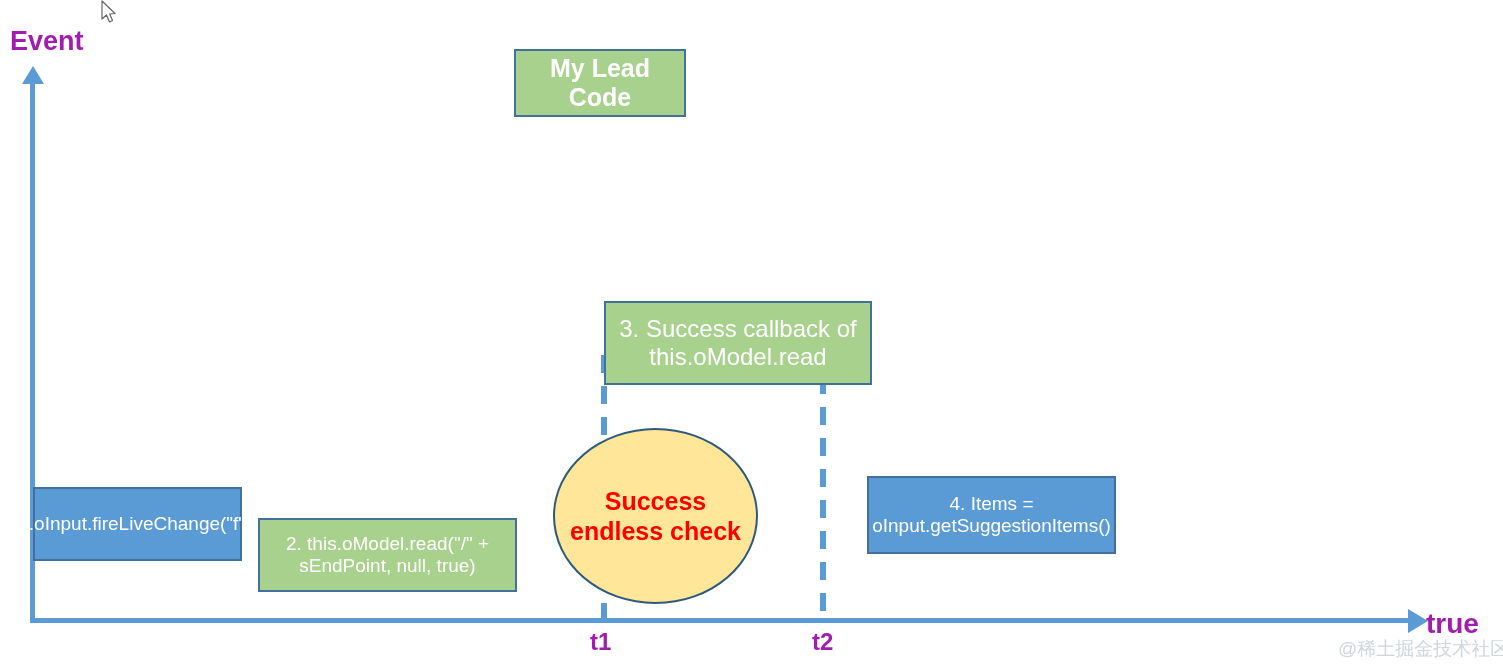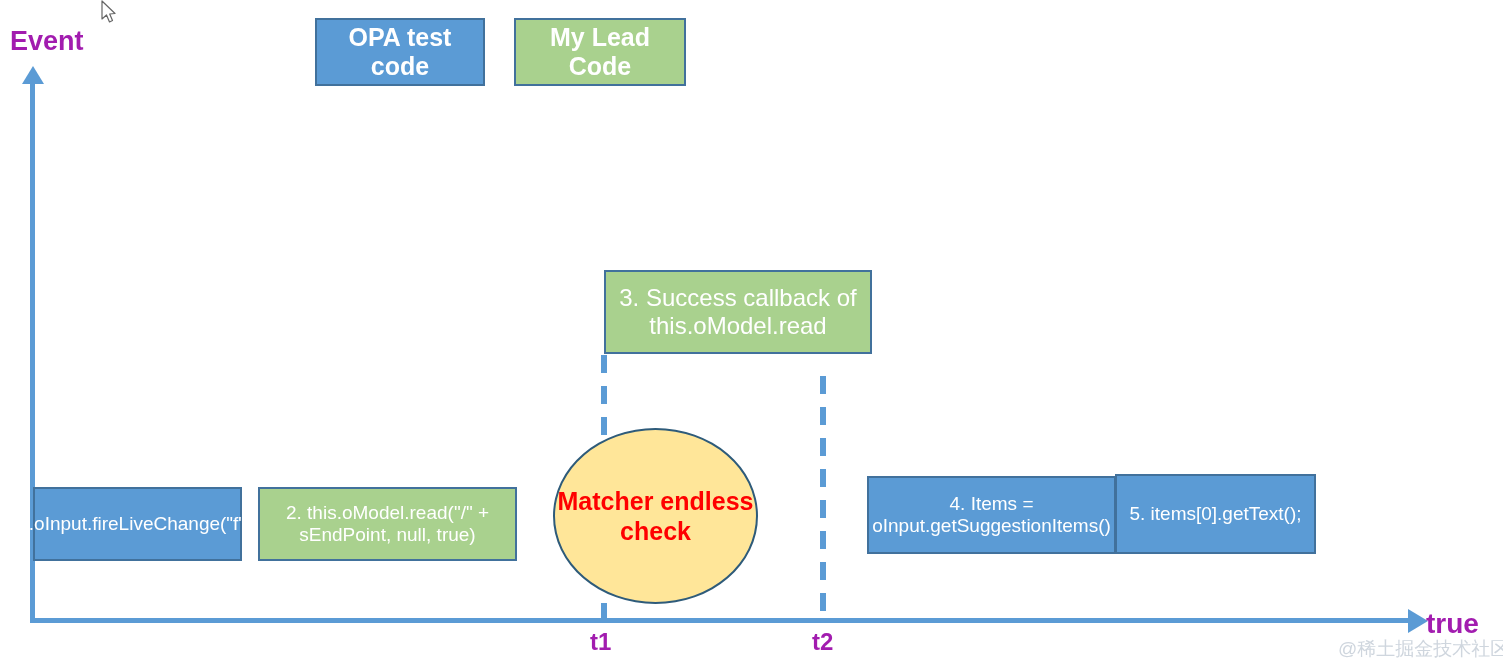--- a/index.html
+++ b/index.html
@@ -110,20 +110,21 @@
     line-height: 1.16;
     padding: 2px 6px;
   }
   .node-box.blue {
     background: #5b9bd5;
     border: 2px solid #41719c;
   }
   .node-box.green {
     background: #a9d18e;
     border: 2px solid #41719c;
+    margin-top: 31px;
   }
 
   
   #legend-opa {
     left: 315px; top: 18px;
     width: 170px; height: 68px;
     font-size: 25px; font-weight: bold;
   }
   #legend-lead {
     left: 514px; top: 18px;
@@ -211,30 +212,28 @@
   <div class="axis-line" id="x-axis-shaft"></div>
   <div id="x-axis-head"></div>
   <div class="axis-title" id="time-label">true</div>
 
   <div class="tick-label" id="tick-t1">t1</div>
   <div class="tick-label" id="tick-t2">t2</div>
 
   <div class="dashed-guide" id="guide-t1"></div>
   <div class="dashed-guide" id="guide-t2"></div>
 
-  <div class="node-box blue" id="legend-opa">OPA test code</div>
   <div class="node-box green" id="legend-lead">My Lead Code</div>
 
   <div class="node-box blue" id="step-1">1.oInput.fireLiveChange("f");</div>
   <div class="node-box green" id="step-2">2. this.oModel.read("/" + sEndPoint, null, true)</div>
   <div class="node-box green" id="step-3">3. Success callback of this.oModel.read</div>
   <div class="node-box blue" id="step-4">4. Items = oInput.getSuggestionItems()</div>
-  <div class="node-box blue" id="step-5">5. items[0].getText();</div>
-
-  <div id="matcher-ellipse">Matcher endless check</div>
+
+  <div id="matcher-ellipse">Success endless check</div>
 
   <div id="watermark">@稀土掘金技术社区</div>
 
   <svg id="mouse-cursor" viewBox="0 0 18 26">
     <polygon points="1,1 1,19 5.5,15 8.5,22 11.5,20.5 8.7,14 14,13.5" fill="#ffffff" stroke="#666666" stroke-width="1.2" stroke-linejoin="round"></polygon>
   </svg>
 
 </div>
 
 </body></html>

